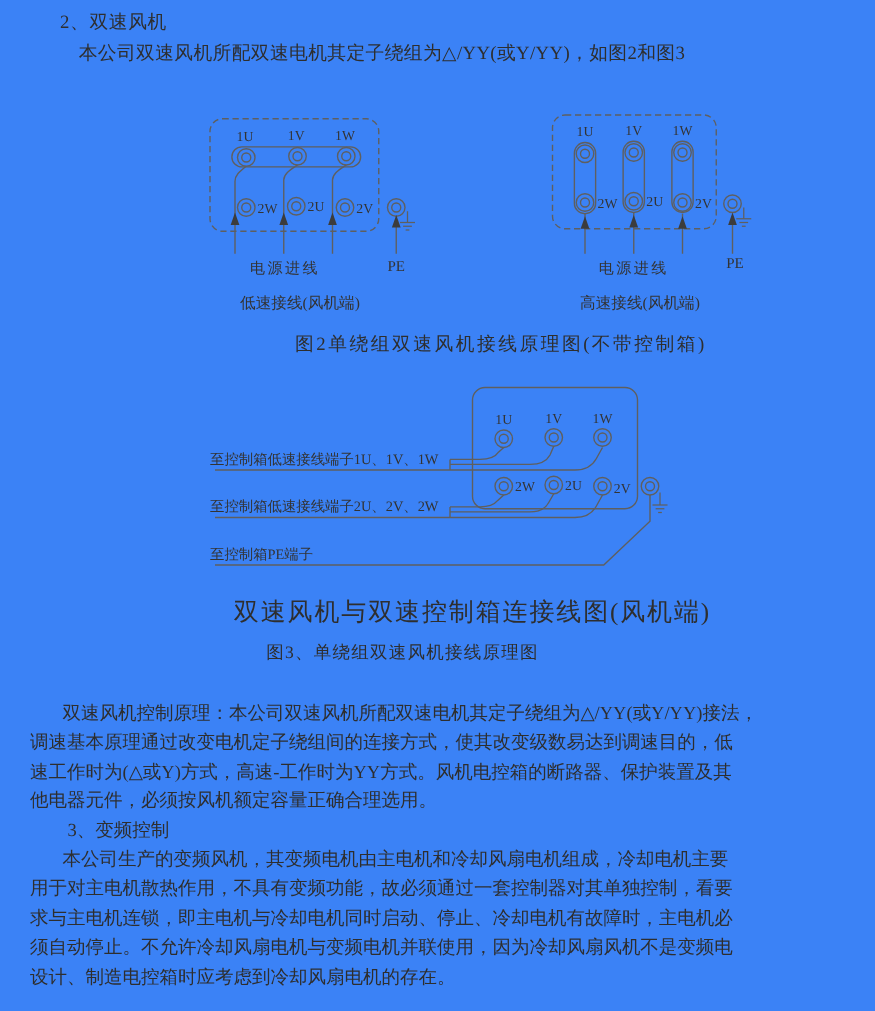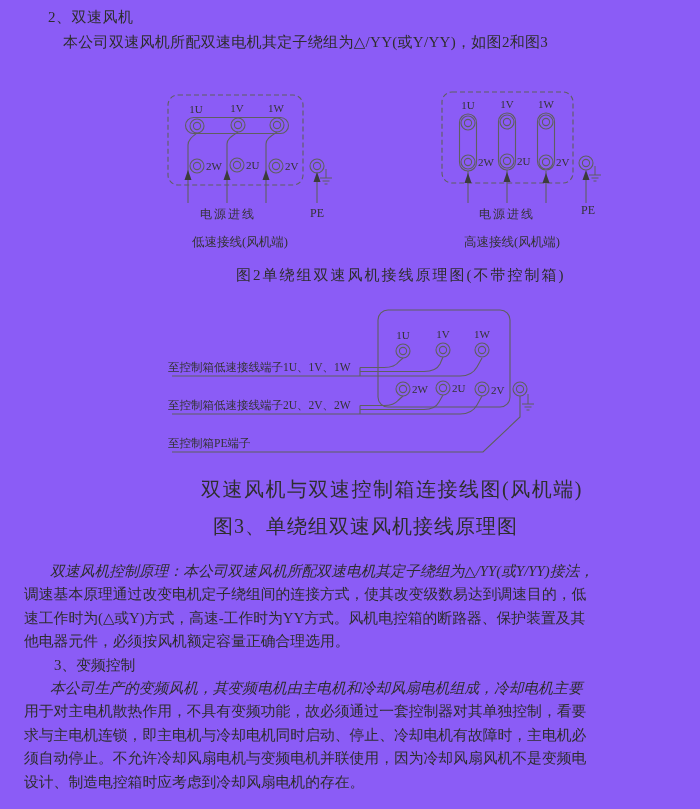--- a/index.html
+++ b/index.html
@@ -1,29 +1,29 @@
 <!DOCTYPE html>
 <html><head>
 <meta charset="utf-8">
 <style>
   html,body{margin:0;padding:0;background:#ffffff;}
   .page{
-    position:relative;width:700px;height:809px;background:#8b5cf6;
+    position:relative;width:700px;height:809px;background:#3b82f6;
     font-family:"Liberation Serif","DejaVu Serif",serif;
     color:#2e2e2e;overflow:hidden;
   }
   .abs{position:absolute;}
   .h2{left:48px;top:8px;font-size:15px;letter-spacing:0.5px;}
   .intro{left:63px;top:33px;font-size:15px;letter-spacing:0.3px;white-space:nowrap;}
   .fig2cap{left:236px;top:266px;font-size:15px;letter-spacing:2px;white-space:nowrap;}
-  .fig3title{left:201px;top:476px;font-size:20px;letter-spacing:1.5px;white-space:nowrap;}
-  .fig3cap{left:213px;top:513px;font-size:20px;letter-spacing:1px;white-space:nowrap;text-align:center;}
+  .fig3title{left:187px;top:476px;font-size:20px;letter-spacing:1.5px;white-space:nowrap;}
+  .fig3cap{left:213px;top:513px;font-size:14px;letter-spacing:1px;white-space:nowrap;text-align:center;}
   .bodytext{left:24px;top:560px;width:666px;font-size:14.8px;line-height:23.4px;}
   .bodytext .ln{white-space:nowrap;}
-  .bodytext .ind{padding-left:26px;font-style:italic;}
+  .bodytext .ind{padding-left:26px;}
   .bodytext .ind-h{padding-left:30px;}
   svg{display:block;overflow:visible;}
   svg text{font-family:"Liberation Serif","DejaVu Serif",serif;fill:#333333;}
   .dwire{stroke:#5f5f5f;stroke-width:1.1;fill:none;}
   .dthin{stroke:#5f5f5f;stroke-width:1;fill:none;}
   .arr{fill:#3c3c3c;stroke:none;}
 </style>
 </head>
 <body>
 

